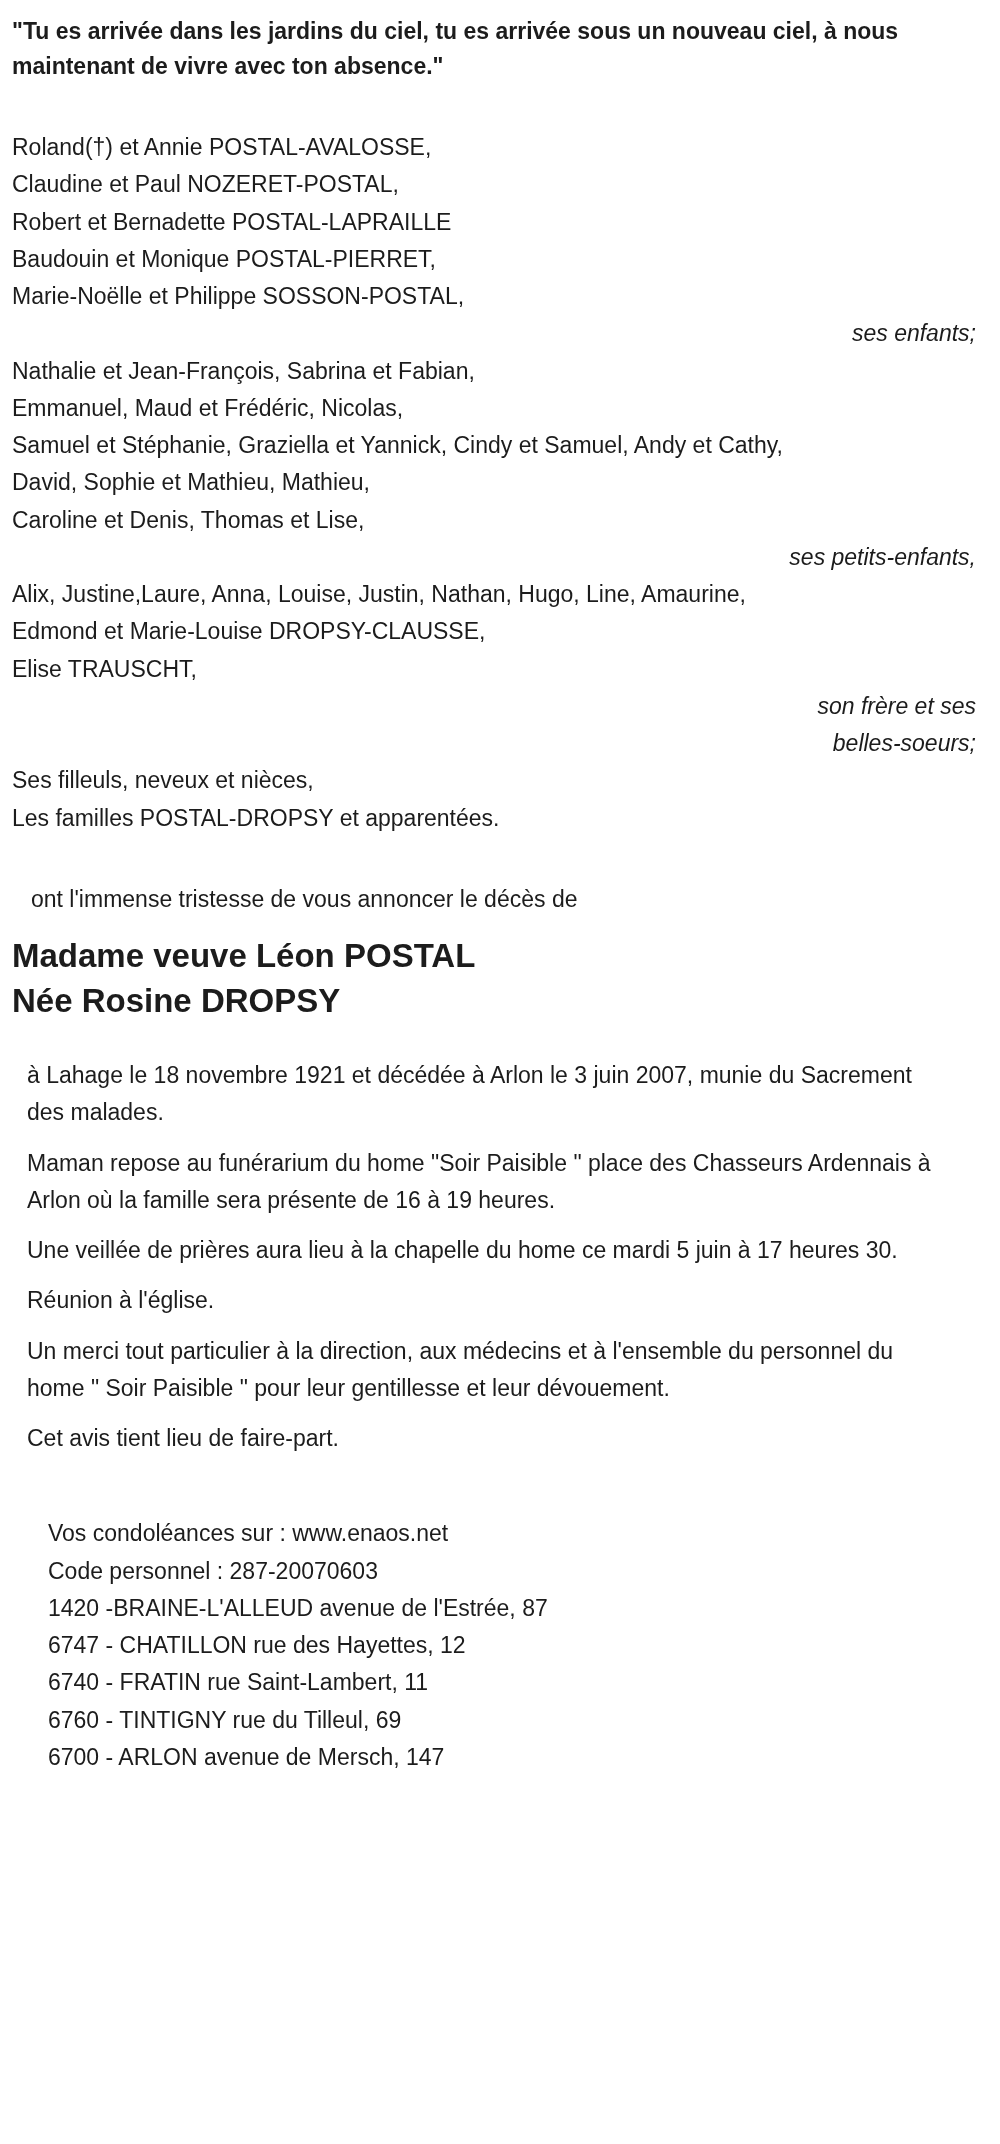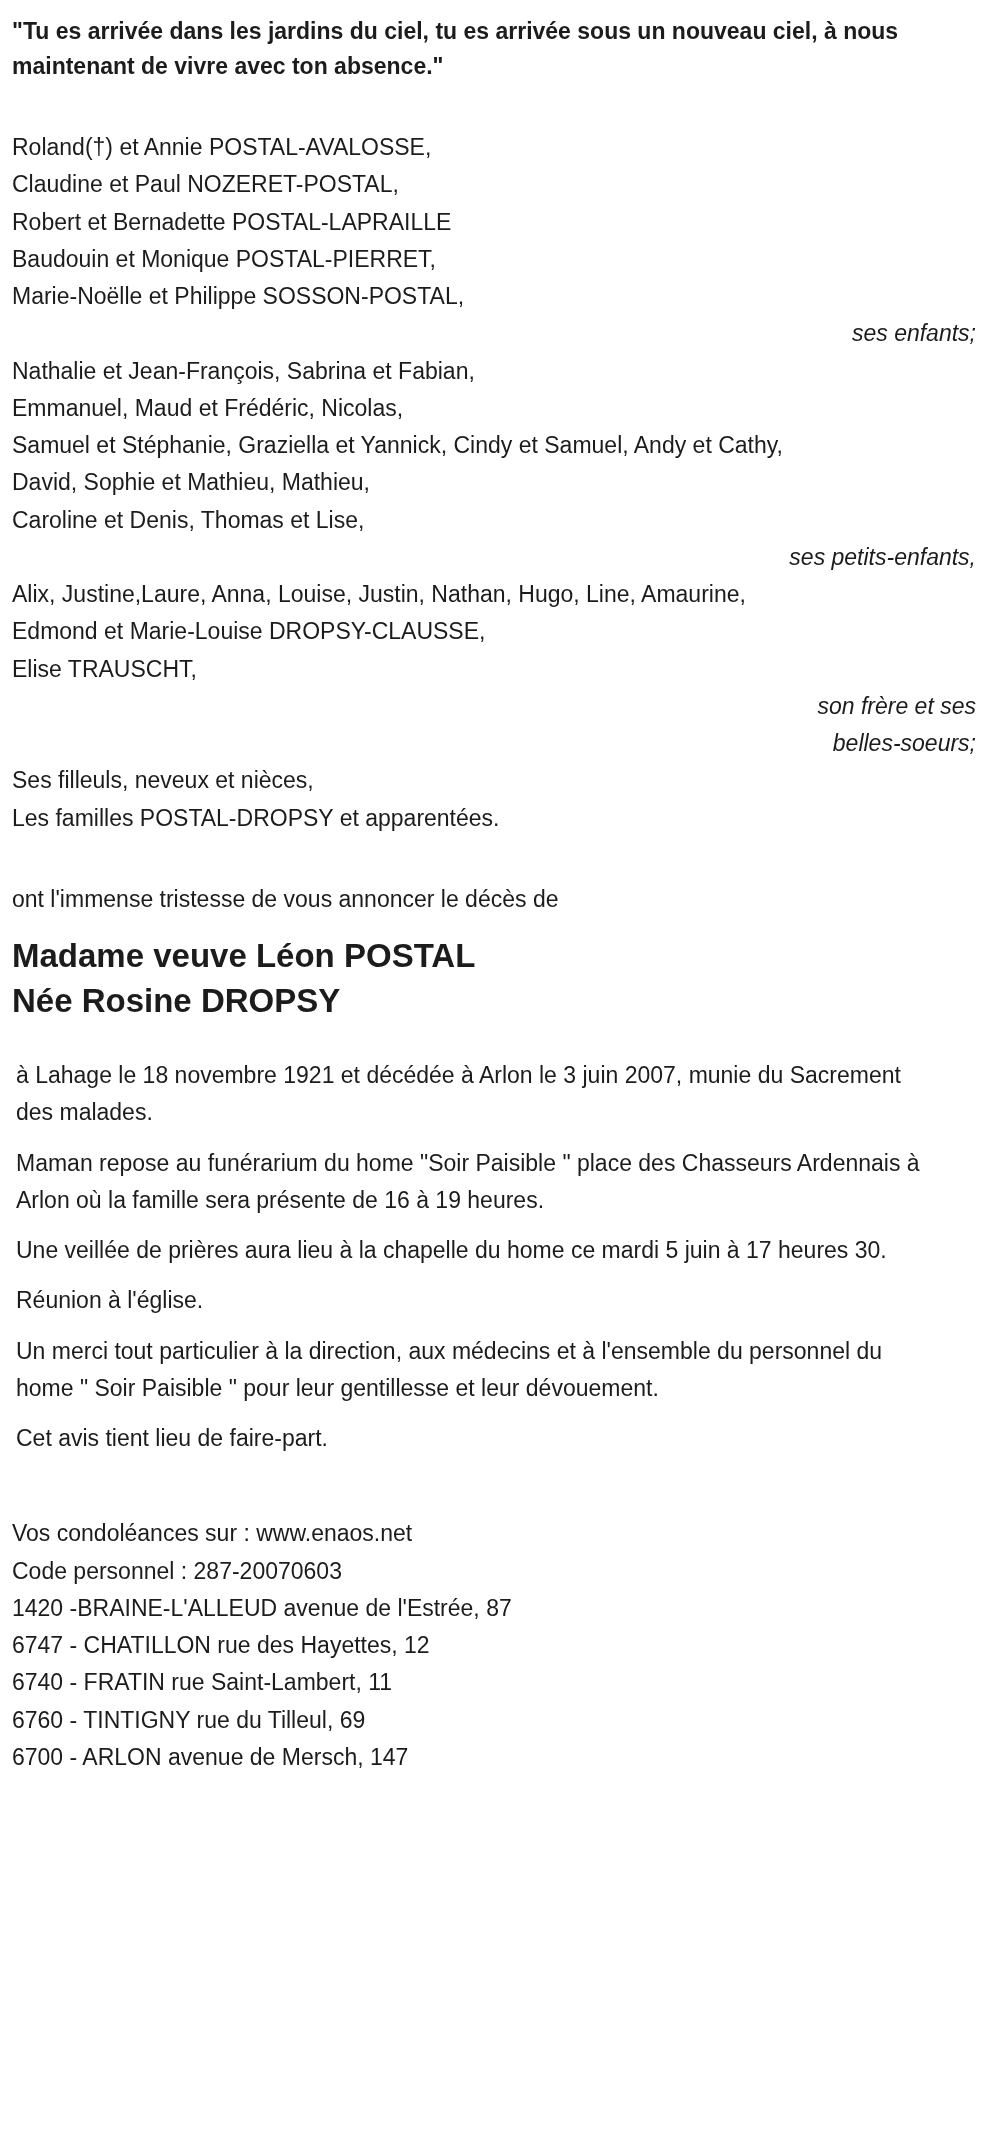--- a/index.html
+++ b/index.html
@@ -26,30 +26,30 @@
     text-align: right;
   }
   .relation-narrow {
     width: 250px;
     margin-left: auto;
   }
   .relation-siblings {
     width: 215px;
     margin-left: auto;
   }
-  .announce { margin-top: 44px; }
+  .announce { margin-top: 44px; margin-left: 19px; }
   .deceased {
     margin-top: 16px;
     font-weight: 700;
     font-size: 33px;
     line-height: 1.35;
   }
   .paras { margin-top: 34px; max-width: 925px; }
-  .paras p { margin: 0 0 13px 4px; }
-  .footer { margin-top: 58px; }
+  .paras p { margin: 0 0 13px 15px; }
+  .footer { margin-top: 58px; margin-left: 36px; }
 </style>
 </head>
 <body>
 
 <div class="doc">
 
   <div class="quote">"Tu es arrivée dans les jardins du ciel, tu es arrivée sous un nouveau ciel, à nous maintenant de vivre avec ton absence."</div>
 
   <div>
     <div class="line">Roland(†) et Annie POSTAL-AVALOSSE,</div>

